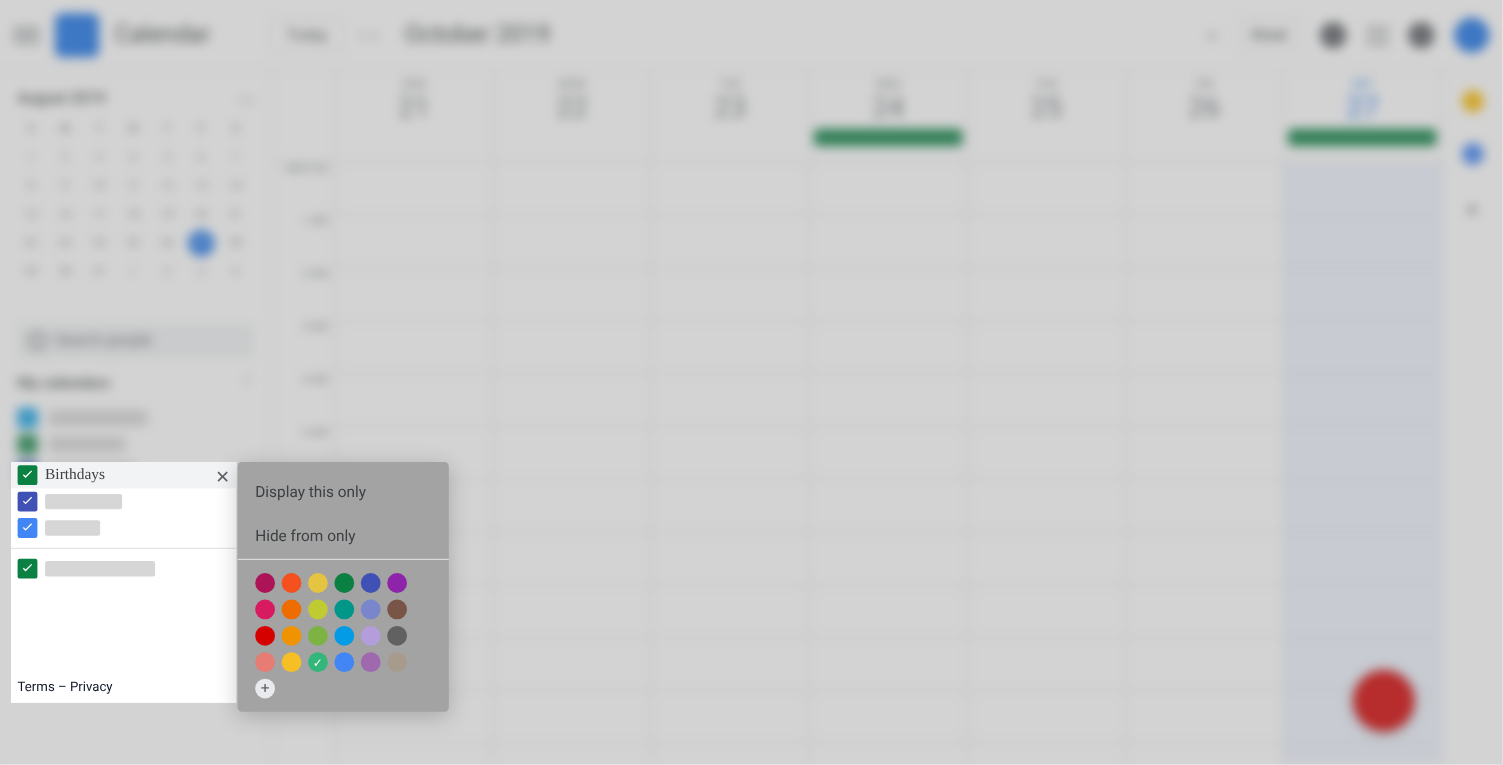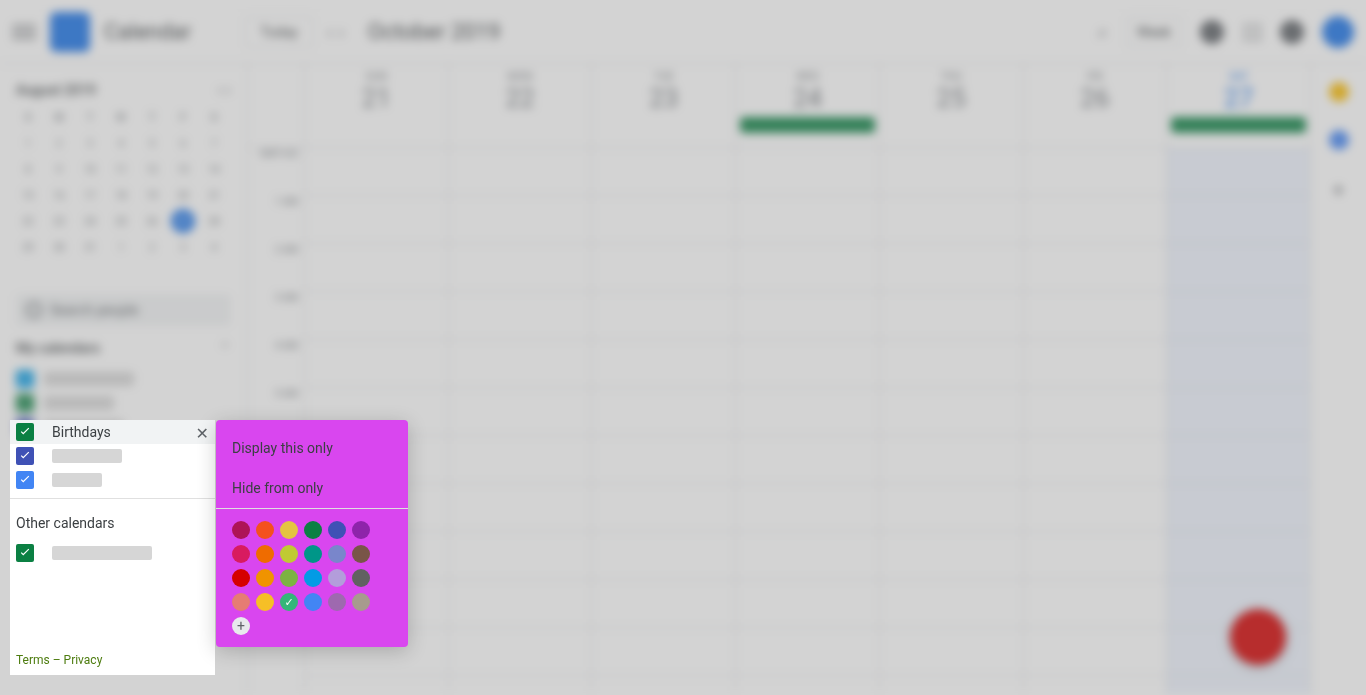--- a/index.html
+++ b/index.html
@@ -95,35 +95,35 @@
   
 
   
   .crisp-sidecal{
     position:absolute;
     left:10px; top:420px; width:205px;
     background:#fff;
     font-size:14px;color:#3c4043;
     z-index:20;
   }
-  .crisp-sidecal .cal-item{display:flex;align-items:center;gap:18px;padding:3px 6px;position:relative;}
+  .crisp-sidecal .cal-item{display:flex;align-items:center;gap:7px;padding:3px 6px;position:relative;font-family:Liberation Serif, serif;}
   .crisp-sidecal .cal-item .chk{width:18px;height:18px;border-radius:2px;background:#0b8043;display:flex;align-items:center;justify-content:center;}
   .crisp-sidecal .close-ico{position:absolute;right:6px;top:4px;color:#5f6368;cursor:pointer;font-size:16px;}
   .crisp-sidecal .sec-title{padding:10px 6px;color:#3c4043;}
   .crisp-sidecal hr{border:none;border-top:1px solid #e0e0e0;margin:6px 0;}
   .crisp-sidecal .blob{display:inline-block;}
-  .terms{font-size:12px;color:#4d7c0f;padding:8px 6px;}
+  .terms{font-size:12px;color:#0f172a;padding:8px 6px;}
   .crisp-sidecal .cal-item.hl{background:#f1f3f4;}
 
   
   .ctx{
     position:absolute;
     left:216px; top:420px;
     width:192px;
-    background:#d946ef;
+    background:#a3a3a3;
     border-radius:4px;
     box-shadow:0 4px 20px rgba(0,0,0,.2);
     padding:8px 0 12px 0;
     z-index:25;
   }
   .ctx-item{padding:12px 16px;font-size:14px;color:#3c4043;cursor:pointer;}
   .ctx-item.hl{background:#f1f3f4;box-shadow: inset 0 0 0 3px #d93025;}
   .ctx hr{border:none;border-top:1px solid #e0e0e0;}
   .palette{display:flex;flex-wrap:wrap;gap:6px;padding:12px 16px 0 16px;}
   .palette .sw{width:18px;height:18px;border-radius:50%;cursor:pointer;position:relative;}
@@ -416,21 +416,20 @@
   </div>
   <div class="cal-item">
     <span class="chk" id="chk-cal3" style="background: rgb(66, 133, 244);">
       <svg viewBox="0 0 24 24">
           <path d="M9 16.2l-4.2-4.2 1.4-1.4L9 13.4l8.8-8.8 1.4 1.4z"></path>
         </svg>
     </span>
     <span class="blob" style="width:50px;"></span>
   </div>
   <hr>
-  <div class="sec-title">Other calendars</div>
   <div class="cal-item">
     <span class="chk" id="chk-other" style="background: rgb(11, 128, 67);">
       <svg viewBox="0 0 24 24">
           <path d="M9 16.2l-4.2-4.2 1.4-1.4L9 13.4l8.8-8.8 1.4 1.4z"></path>
         </svg>
     </span>
     <span class="blob" style="width:100px;"></span>
   </div>
   <div style="height:80px;"></div>
   <div class="terms">

